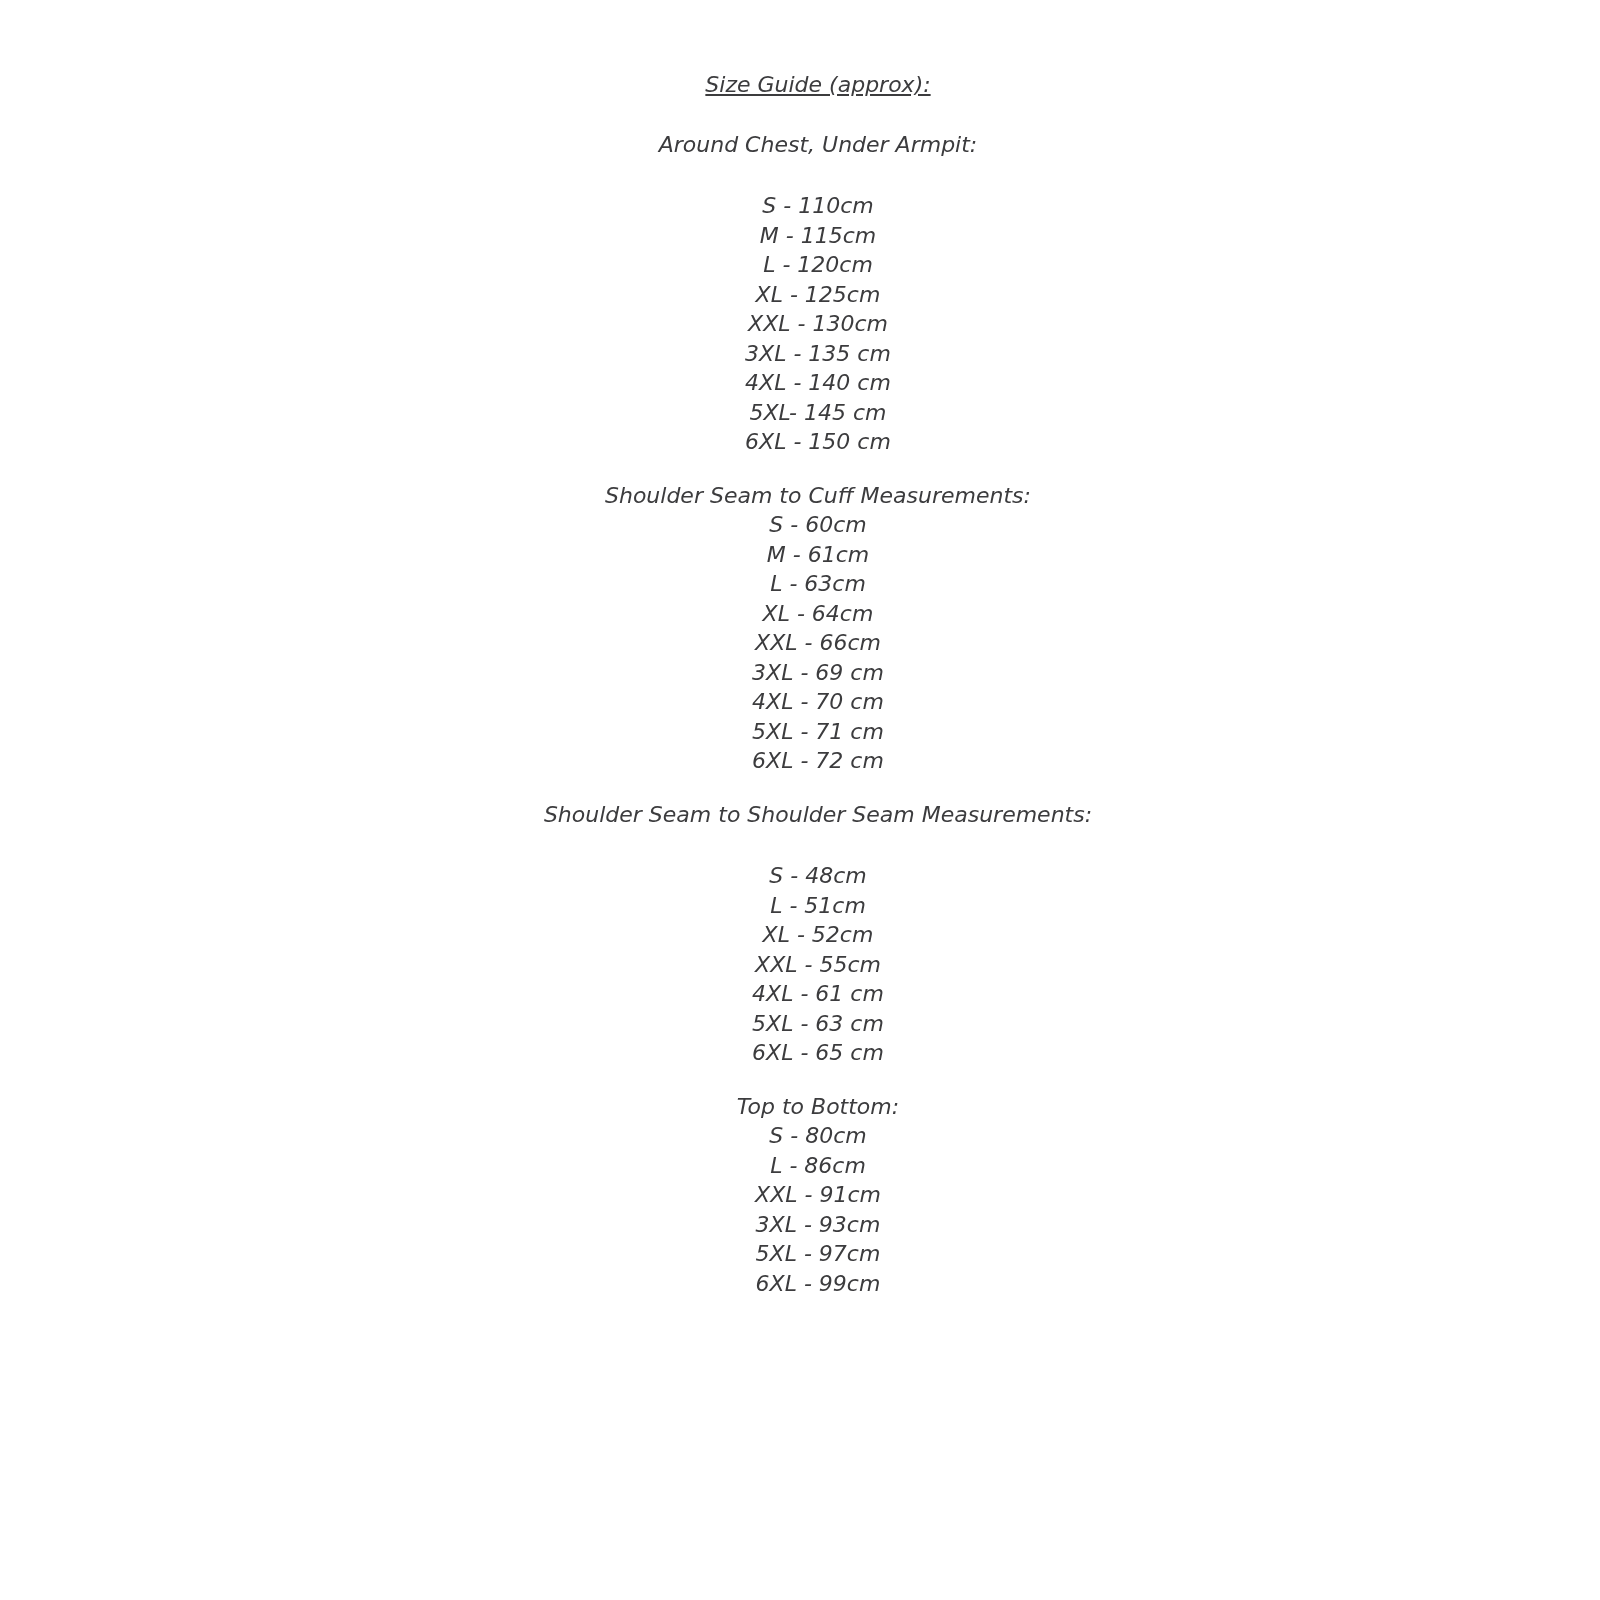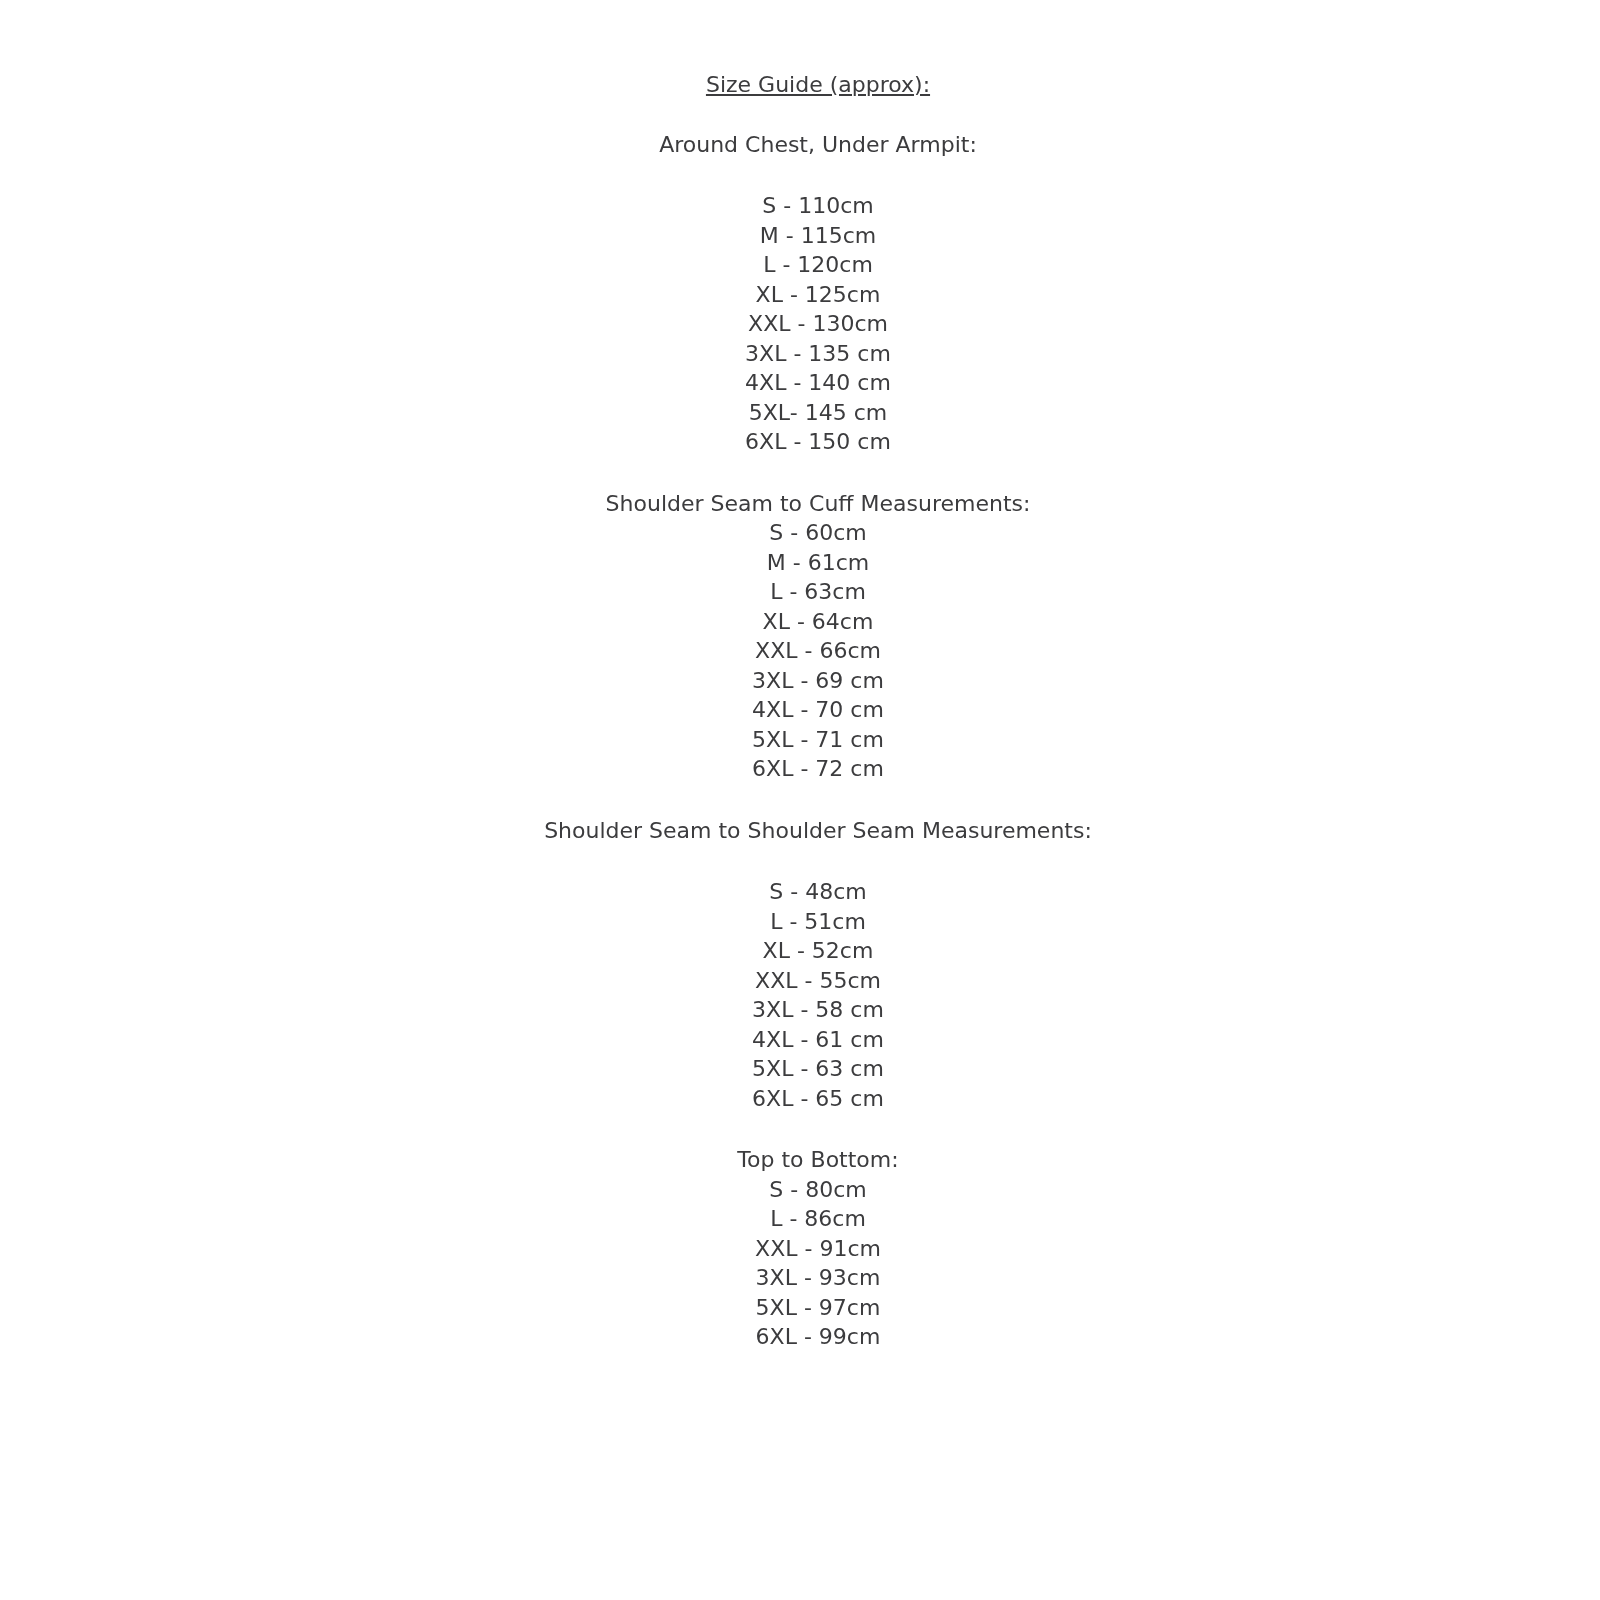--- a/index.html
+++ b/index.html
@@ -14,30 +14,31 @@
     color: #3c3c3e;
   }
   .doc {
     box-sizing: border-box;
     width: 100%;
     padding-top: 70px;
     padding-left: 36px; 
     text-align: center;
     font-size: 22px;
     line-height: 29.5px;
+    font-style: italic;
   }
   .doc p {
     margin: 0;
   }
   .title {
     text-decoration: underline;
     margin-bottom: 30px !important;
   }
   .size-section {
-    margin-top: 32px;
+    margin-top: 24px;
   }
   .size-section.first {
     margin-top: 8px;
   }
   .size-section.gap-after-heading .heading {
     margin-bottom: 32px !important;
   }
 </style>
 </head>
 <body style="color: rgb(60, 60, 62); background: rgb(255, 255, 255);">
@@ -71,21 +72,20 @@
     <p class="line">5XL - 71 cm</p>
     <p class="line">6XL - 72 cm</p>
   </div>
 
   <div class="size-section gap-after-heading">
     <p class="heading">Shoulder Seam to Shoulder Seam Measurements:</p>
     <p class="line">S - 48cm</p>
     <p class="line">L - 51cm</p>
     <p class="line">XL - 52cm</p>
     <p class="line">XXL - 55cm</p>
-    <p class="line">3XL - 58 cm</p>
     <p class="line">4XL - 61 cm</p>
     <p class="line">5XL - 63 cm</p>
     <p class="line">6XL - 65 cm</p>
   </div>
 
   <div class="size-section">
     <p class="heading">Top to Bottom:</p>
     <p class="line">S - 80cm</p>
     <p class="line">L - 86cm</p>
     <p class="line">XXL - 91cm</p>

